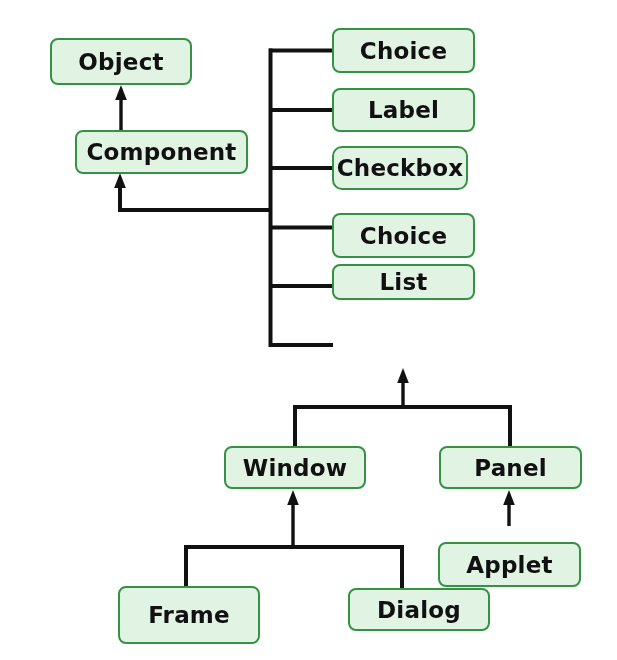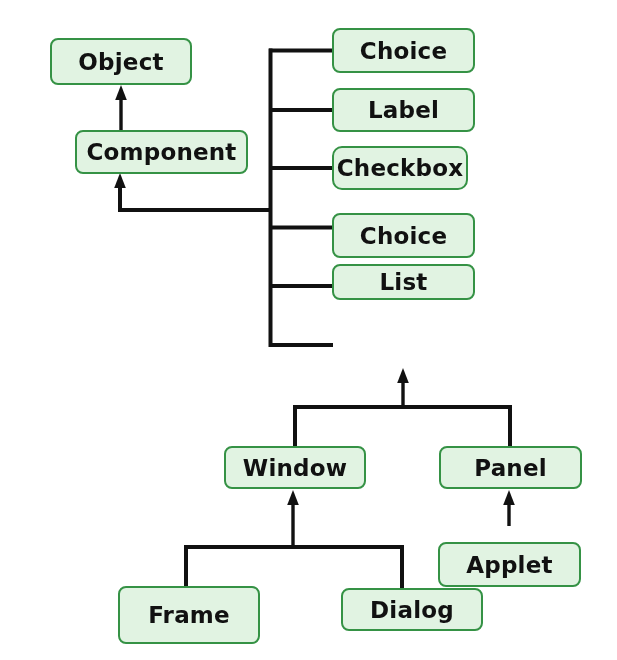--- a/index.html
+++ b/index.html
@@ -33,21 +33,21 @@
   #n-button   {left:332px; top:28px;  width:143px; height:45px;}
   #n-label    {left:332px; top:88px;  width:143px; height:44px;}
   #n-checkbox {left:332px; top:146px; width:136px; height:44px;border-radius:10px;}
   #n-choice   {left:332px; top:205px; width:143px; height:45px;margin-top:8px;}
   #n-list     {left:332px; top:264px; width:143px; height:36px;}
   #n-container{left:332px; top:323px; width:143px; height:44px;}
   #n-window   {left:224px; top:446px; width:142px; height:43px;text-align:right;}
   #n-panel    {left:439px; top:446px; width:143px; height:43px;}
   #n-applet   {left:438px; top:525px; width:143px; height:45px;margin-top:17px;}
   #n-frame    {left:118px; top:586px; width:142px; height:58px;}
-  #n-dialog   {left:341px; top:588px; width:142px; height:43px;}
+  #n-dialog   {left:348px; top:588px; width:142px; height:43px;}
   .wires line, .wires polyline{stroke:var(--line);fill:none;}
   .wires polygon{fill:var(--line);stroke:none;}
 </style>
 </head>
 <body>
 
 <div class="canvas">
 
   <svg class="wires" viewBox="0 0 617 660">
 

